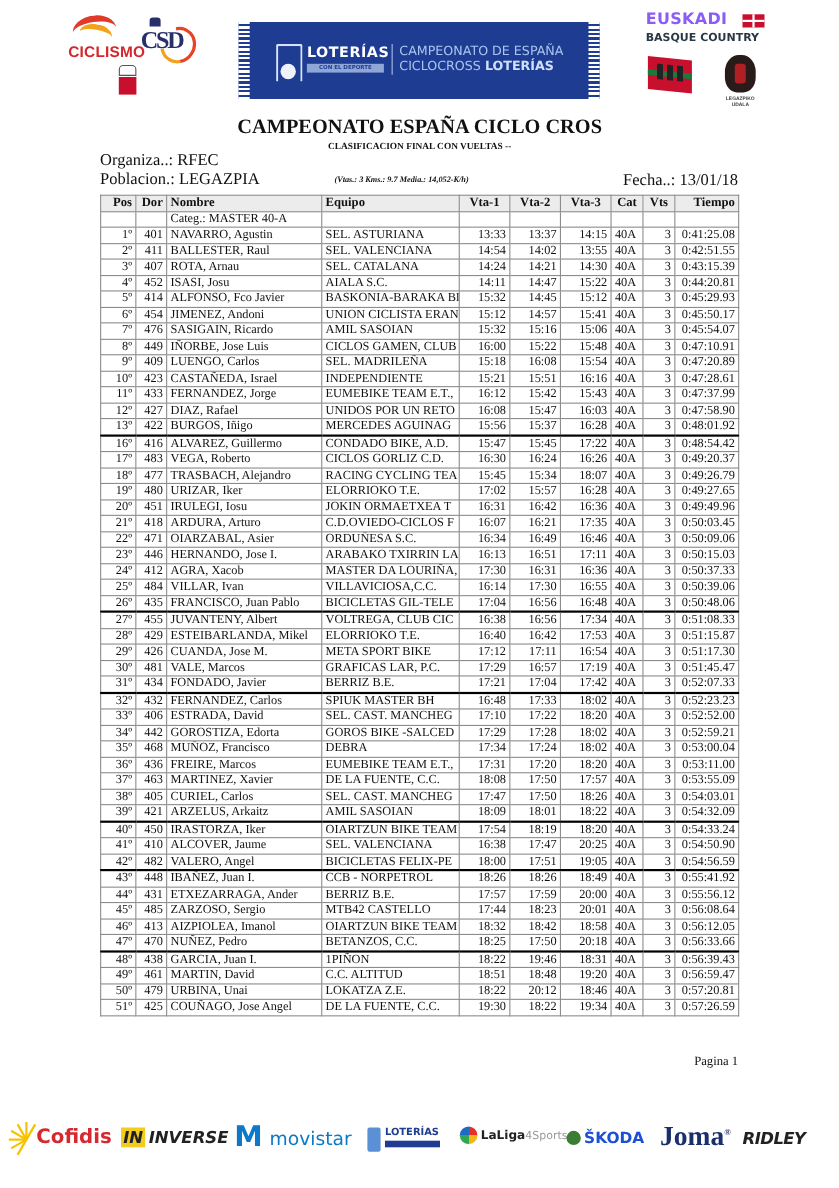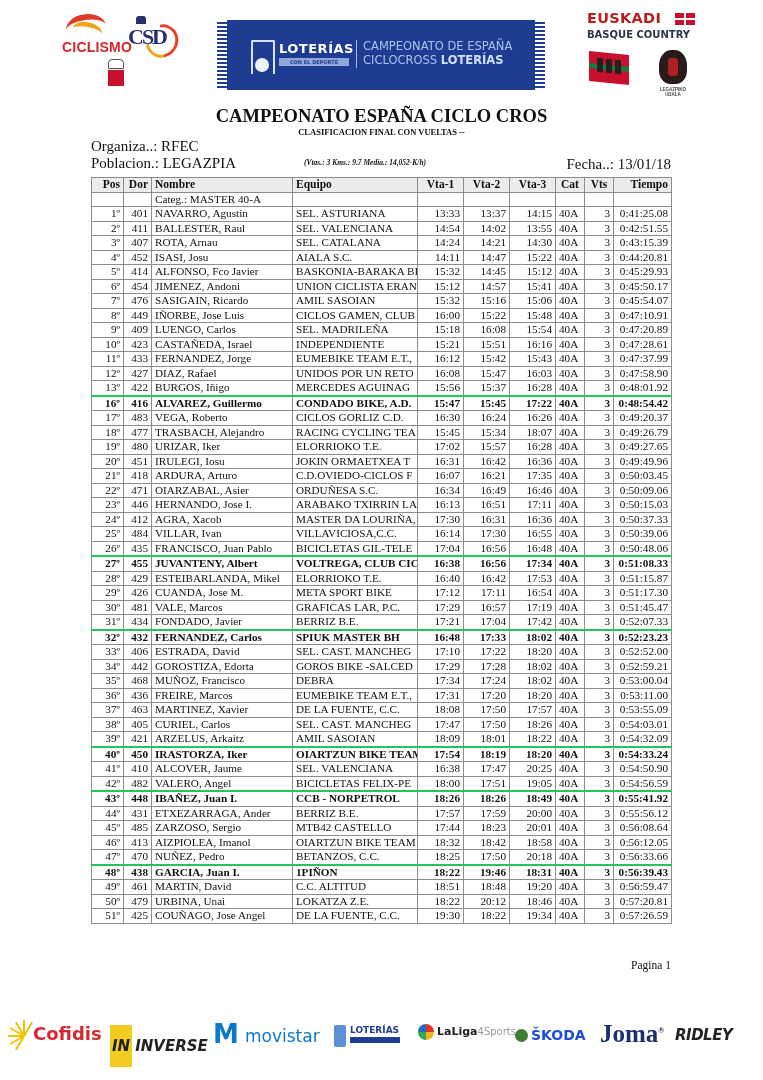--- a/index.html
+++ b/index.html
@@ -24,21 +24,21 @@
   .banner .stripes-l { left:0; } .banner .stripes-r { right:0; }
   .banner .emblem { position:absolute; left:34px; top:20px; width:20px; height:32px; border:2px solid #d6e2f5; border-bottom:none; border-radius:2px 2px 0 0; }
   .banner .emblem::after { content:""; position:absolute; left:2px; top:16px; width:14px; height:14px; background:#eef3fb; border-radius:50%; }
   .banner .lot { position:absolute; left:62px; top:21px; font-family:"DejaVu Sans", sans-serif; font-weight:bold; font-size:13px; color:#ffffff; letter-spacing:0.5px; }
   .banner .lot-sub { position:absolute; left:62px; top:38px; width:70px; height:8px; background:#8fa6d6; font-size:5px; color:#1f3c93; text-align:center; line-height:8px; font-family:"DejaVu Sans", sans-serif; font-weight:bold; }
   .banner .sep { position:absolute; left:139px; top:20px; width:1px; height:28px; background:#a9bde6; }
   .banner .camp { position:absolute; left:146px; top:19px; font-family:"DejaVu Sans", sans-serif; font-size:11.5px; color:#a9c4ef; line-height:14px; white-space:nowrap; }
   .banner .camp b { color:#cfe0fa; }
 
   .logo-right { position:absolute; left:583px; top:10px; width:120px; height:95px; }
-  .eusk { position:absolute; left:4px; top:0; font-family:"DejaVu Sans", sans-serif; font-weight:bold; font-size:14.5px; color:#b91c1c; letter-spacing:0.3px; }
+  .eusk { position:absolute; left:4px; top:0; font-family:"DejaVu Sans", sans-serif; font-weight:bold; font-size:14.5px; color:#8b5cf6; letter-spacing:0.3px; }
   .flag-small { position:absolute; left:92px; top:3px; width:20px; height:12px; background:#c8102e; }
   .flag-small::before { content:""; position:absolute; left:9px; top:0; width:2px; height:12px; background:#ffffff; }
   .flag-small::after { content:""; position:absolute; left:0; top:5px; width:20px; height:2px; background:#ffffff; }
   .basque { position:absolute; left:4px; top:19px; font-family:"DejaVu Sans", sans-serif; font-weight:bold; font-size:10px; color:#2a3746; }
   .ikurrina { position:absolute; left:6px; top:43px; width:40px; height:30px; background:#c8102e; transform:skewY(6deg); }
   .ikurrina::before { content:""; position:absolute; left:0; top:12px; width:40px; height:5px; background:#1a7a3c; }
   .ikurrina::after { content:""; position:absolute; left:8px; top:6px; width:24px; height:14px; background:repeating-linear-gradient(90deg,#222 0 6px, transparent 6px 9px); }
   .legaz { position:absolute; left:76px; top:40px; width:28px; height:34px; background:#2a1b1b; border-radius:45% 45% 40% 40%; }
   .legaz::after { content:""; position:absolute; left:9px; top:8px; width:10px; height:18px; background:#b01f24; border-radius:3px; }
   .legaz-cap { position:absolute; left:72px; top:77px; width:36px; font-size:4.5px; font-family:"Liberation Sans", sans-serif; font-weight:bold; color:#444; text-align:center; line-height:5px; }
@@ -52,32 +52,32 @@
   .fecha { position:absolute; right:92px; top:156px; font-size:15px; }
 
   
   table.results { position:absolute; left:91px; top:177px; border-collapse:collapse; table-layout:fixed; width:580px; font-family:"Liberation Serif", serif; font-size:11.2px; }
   table.results th, table.results td { border:1px solid #8c8c8c; padding:0 3px; height:13.5px; line-height:13.5px; white-space:nowrap; overflow:hidden; }
   table.results th { background:#ececec; font-weight:bold; font-size:11.5px; }
   th.l, td.l { text-align:left; }
   th.r, td.r { text-align:right; }
   th.c, td.c { text-align:center; }
   td.cat { text-align:left; padding-left:3px; }
-  tr.thick td { border-top:2px solid #22c55e;font-weight:bold; }
+  tr.thick td { border-top:2px solid #000000; }
 
   .pagina { position:absolute; right:92px; top:959px; font-size:11.5px; font-family:"Liberation Serif", serif;margin-left:40px; }
 
   
   .sponsors { position:absolute; left:0; top:1005px; width:763px; height:70px; }
   .sp { position:absolute; white-space:nowrap; }
   .cofidis-rays { position:absolute; left:10px; top:4px; width:28px; height:56px; }
   .cofidis-rays span { position:absolute; left:14px; top:26px; width:16px; height:2px; background:#f5c200; transform-origin:0 50%; }
   .cofidis { left:33px; top:18px; font-family:"DejaVu Sans", sans-serif; font-size:18px; color:#d7282f; font-weight:bold; }
   .inverse { left:110px; top:20px; font-family:"DejaVu Sans", sans-serif; font-style:italic; font-weight:bold; font-size:15px; color:#222; }
-  .inverse .box { display:inline-block; background:#f2cc1e; color:#222; padding:12px 2px; margin-right:3px; }
+  .inverse .box { display:inline-block; background:#f2cc1e; color:#222; padding:0 2px; margin-right:3px; }
   .movistar-m { left:213px; top:14px; font-family:"DejaVu Sans", sans-serif; font-weight:bold; font-size:26px; color:#0b78c8; }
   .movistar { left:245px; top:21px; font-family:"DejaVu Sans", sans-serif; font-size:17px; color:#0b78c8; }
   .lot2 { left:334px; top:20px; width:70px; height:24px; }
   .lot2 .ic { position:absolute; left:0; top:0; width:12px; height:22px; background:#5b8fd6; border-radius:2px; }
   .lot2 .t { position:absolute; left:16px; top:0; font-family:"DejaVu Sans", sans-serif; font-weight:bold; font-size:9px; color:#1f3c93; }
   .lot2 .b { position:absolute; left:16px; top:12px; width:50px; height:6px; background:#1f3c93; }
   .laliga { left:418px; top:19px; font-family:"DejaVu Sans", sans-serif; font-size:11px; color:#222; font-weight:bold; }
   .laliga .ball { display:inline-block; width:16px; height:16px; border-radius:50%; background:conic-gradient(#e63027 0 25%, #f3b51a 0 50%, #2fa84f 0 75%, #1f6bc1 0); vertical-align:middle; margin-right:3px; }
   .laliga .s { color:#999; font-weight:normal; font-size:10px; }
   .skoda { left:515px; top:22px; font-family:"DejaVu Sans", sans-serif; font-weight:bold; font-size:14px; color:#1d4ed8; }

